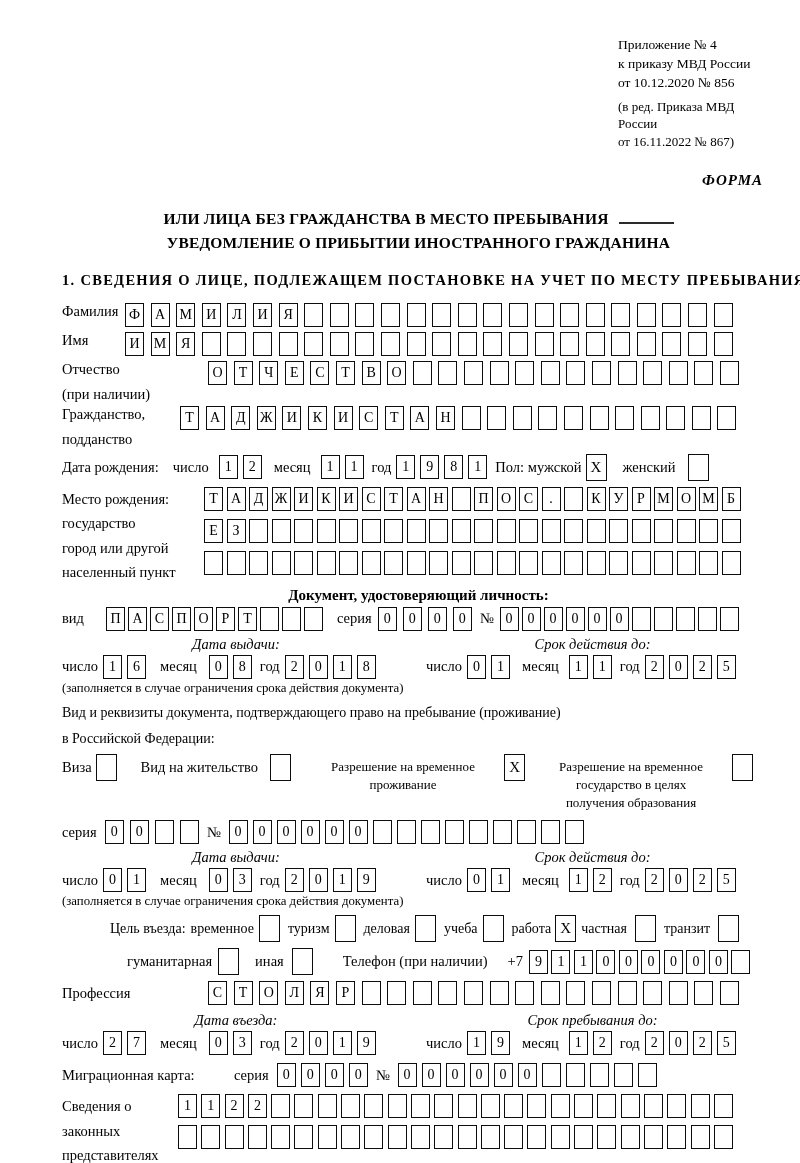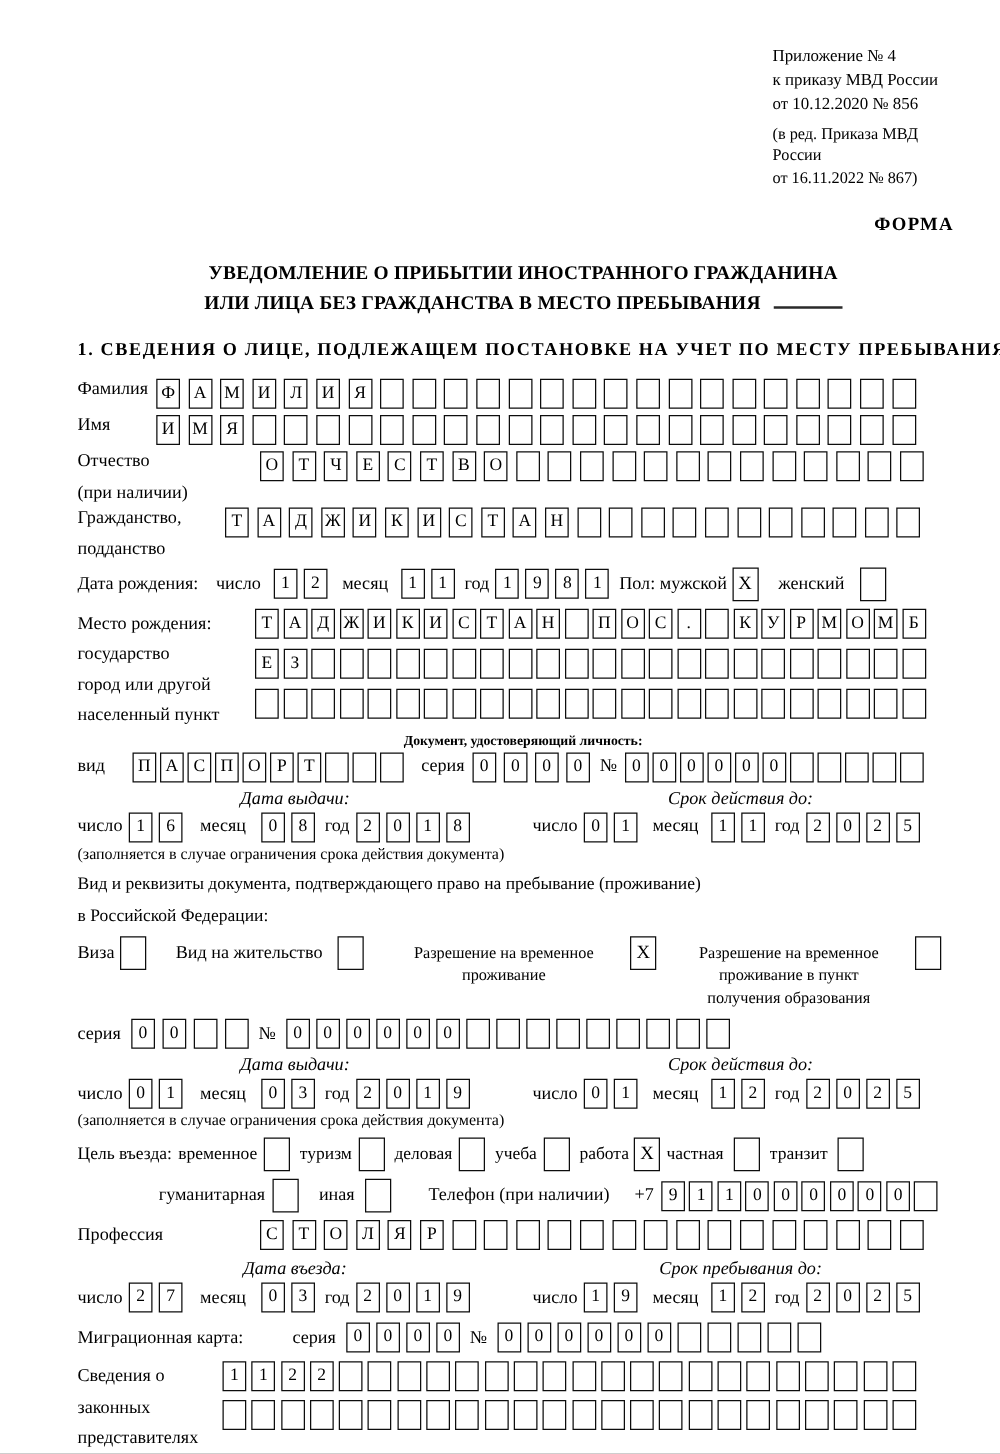--- a/index.html
+++ b/index.html
@@ -1,72 +1,72 @@
 <!DOCTYPE html>
 <html><head>
 <meta charset="utf-8">
 <style>
   html,body{margin:0;padding:0;background:#888;}
   .page{width:800px;height:1163px;background:#fff;color:#000;
     font-family:"Liberation Serif",serif;overflow:hidden;box-sizing:border-box;
     padding:36px 25px 0 62px;position:relative;margin:0 auto;}
   .appendix{margin-left:556px;font-size:13.5px;line-height:1.4;}
   .edition{font-size:13px;margin-top:5px;line-height:1.35;}
-  .forma{font-weight:bold;text-align:right;padding-right:12px;margin-top:22px;font-size:15px;letter-spacing:1px;}
+  .forma{font-weight:bold;text-align:right;padding-right:12px;margin-top:22px;font-size:15px;letter-spacing:1px;font-style:italic;}
   .title{font-weight:bold;text-align:center;font-size:15.5px;margin-top:18px;line-height:1.5;letter-spacing:.2px;}
   .blank{display:inline-block;width:55px;border-bottom:2.2px solid #2a2a2a;height:13px;margin-left:10px;}
   .sec{font-weight:bold;font-size:14.5px;letter-spacing:1.3px;margin-top:18px;white-space:nowrap;}
   .lbl{font-size:14.5px;}
   .frow{display:flex;align-items:flex-start;}
   .aic{align-items:center;}
   .boxrow{display:flex;flex:none;}
   .cell{flex:none;width:17px;height:22px;border:1.6px solid #0d0d0d;text-align:center;
         font-size:14px;line-height:22px;background:#fff;}
   .cell.cb{width:19px;height:25px;line-height:25px;font-size:15px;}
   .g66{gap:6.6px}.g6{gap:6px}.g5{gap:5px}.g4{gap:4.3px}.g35{gap:3.5px}.g3{gap:3px}
   .w44{width:44px;flex:none}.w63{width:63px;flex:none}.w116{width:116px;flex:none}
   .w118{width:118px;flex:none}.w142{width:142px;flex:none}.w146{width:146px;flex:none}
   .mt2{margin-top:2px}.mt3{margin-top:3px}.mt4{margin-top:4px}.mt5{margin-top:5px}.mt6{margin-top:6px}
   .mt7{margin-top:7px}.mt8{margin-top:8px}
   .mt14{margin-top:14px}
   .ml4{margin-left:4px}.ml5{margin-left:5px}.ml6{margin-left:6px}.ml8{margin-left:8px}
   .ml10{margin-left:10px}.ml12{margin-left:12px}.ml14{margin-left:14px}.ml16{margin-left:16px}
   .ml20{margin-left:20px}.ml24{margin-left:24px}.ml30{margin-left:30px}.ml65{margin-left:65px}
   .lh24{line-height:24.5px;}
-  .center-b{text-align:center;font-weight:bold;font-size:11px;}
+  .center-b{text-align:center;font-weight:bold;font-size:15px;}
   .dhead{display:flex;font-size:14.5px;}
   .dc1{width:348px;text-align:center;flex:none;font-style:italic;}
   .dc2{flex:1;text-align:center;font-style:italic;}
   .dg1{width:348px;flex:none;display:flex;align-items:center;}
   .dg2{display:flex;align-items:center;}
   .note{font-size:12.8px;padding-right:2px;margin-top:2px;}
   .para{font-size:14px;line-height:1.85;}
   .ctr{text-align:center;font-size:13px;line-height:1.4;}
-  .fs14{font-size:14px;}
+  .fs14{font-size:14px;margin-left:48px;}
 </style>
 </head>
 <body>
 
 <div class="page">
 
   <div class="appendix">
     <div>Приложение № 4</div>
     <div>к приказу МВД России</div>
     <div>от 10.12.2020 № 856</div>
     <div class="edition">
       <div>(в ред. Приказа МВД России</div>
       <div>от 16.11.2022 № 867)</div>
     </div>
   </div>
 
   <div class="forma">ФОРМА</div>
 
   <div class="title">
+    <div><span>ИЛИ ЛИЦА БЕЗ ГРАЖДАНСТВА В МЕСТО ПРЕБЫВАНИЯ</span><span class="blank"></span></div>
     <div>УВЕДОМЛЕНИЕ О ПРИБЫТИИ ИНОСТРАННОГО ГРАЖДАНИНА</div>
-    <div><span>ИЛИ ЛИЦА БЕЗ ГРАЖДАНСТВА В МЕСТО ПРЕБЫВАНИЯ</span><span class="blank"></span></div>
   </div>
 
   <div class="sec">1. СВЕДЕНИЯ О ЛИЦЕ, ПОДЛЕЖАЩЕМ ПОСТАНОВКЕ НА УЧЕТ ПО МЕСТУ ПРЕБЫВАНИЯ</div>
 
   <div class="frow mt14">
     <div class="lbl w63">Фамилия</div>
     <div class="boxrow g66">
         <span class="cell">Ф</span>
         <span class="cell">А</span>
         <span class="cell">М</span>
@@ -404,21 +404,21 @@
       </span>
     <div class="ctr ml16" style="width:192px;padding-top:4px">
       <div>Разрешение на временное</div>
       <div>проживание</div>
     </div>
     <span class="boxrow ml5">
         <span class="cell cb">X</span>
       </span>
     <div class="ctr ml10" style="width:192px;padding-top:4px">
       <div>Разрешение на временное</div>
-      <div>проживание в пункт</div>
+      <div>государство в целях</div>
       <div>получения образования</div>
     </div>
     <span class="boxrow ml5">
         <span class="cell cb"></span>
       </span>
   </div>
 
   <div class="frow mt8 aic">
     <span class="lbl">серия</span>
     <div class="boxrow g6 ml8">

